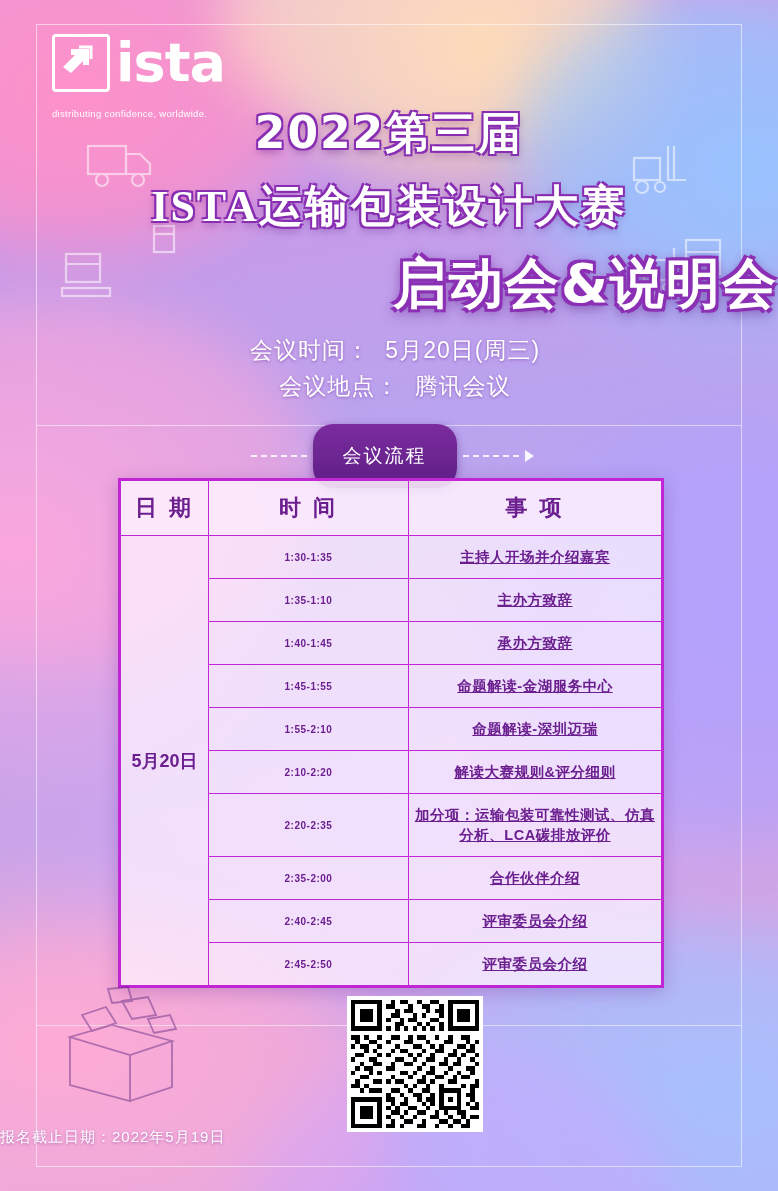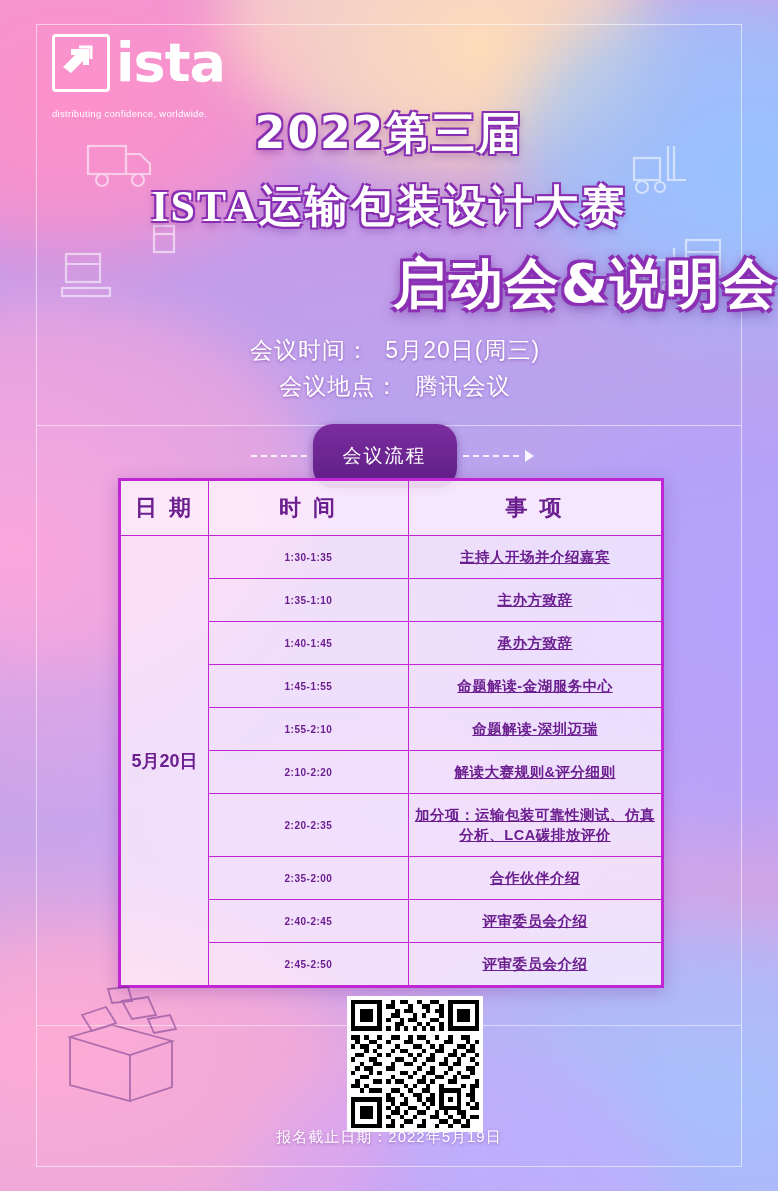--- a/index.html
+++ b/index.html
@@ -254,21 +254,20 @@
   .qr {
     width: 128px; height: 128px;
     display: block;
   }
 
   
   .footer {
     position: absolute;
     left: 0; right: 0;
     top: 1128px;
-    text-align: center;
     color: #ffffff;
     font-size: 15px;
     letter-spacing: 1px;
     text-shadow: 0 1px 3px rgba(110,40,150,0.5);
   }
 
   
   .box-illus {
     position: absolute;
     left: 52px;

